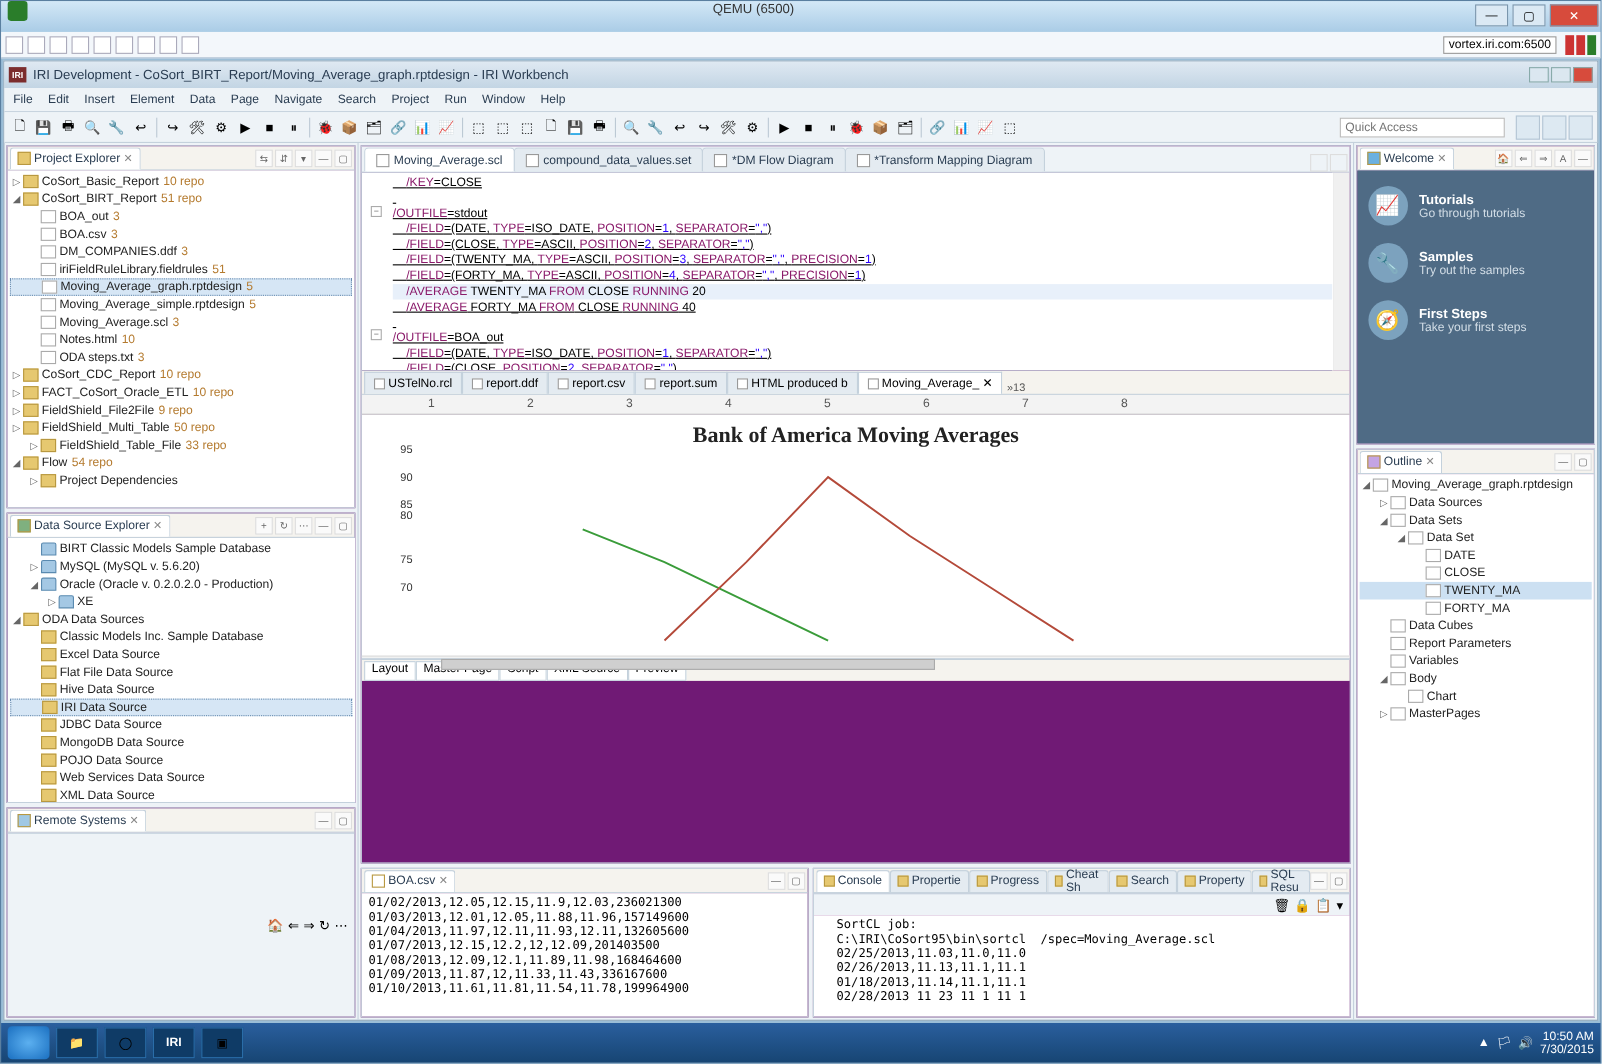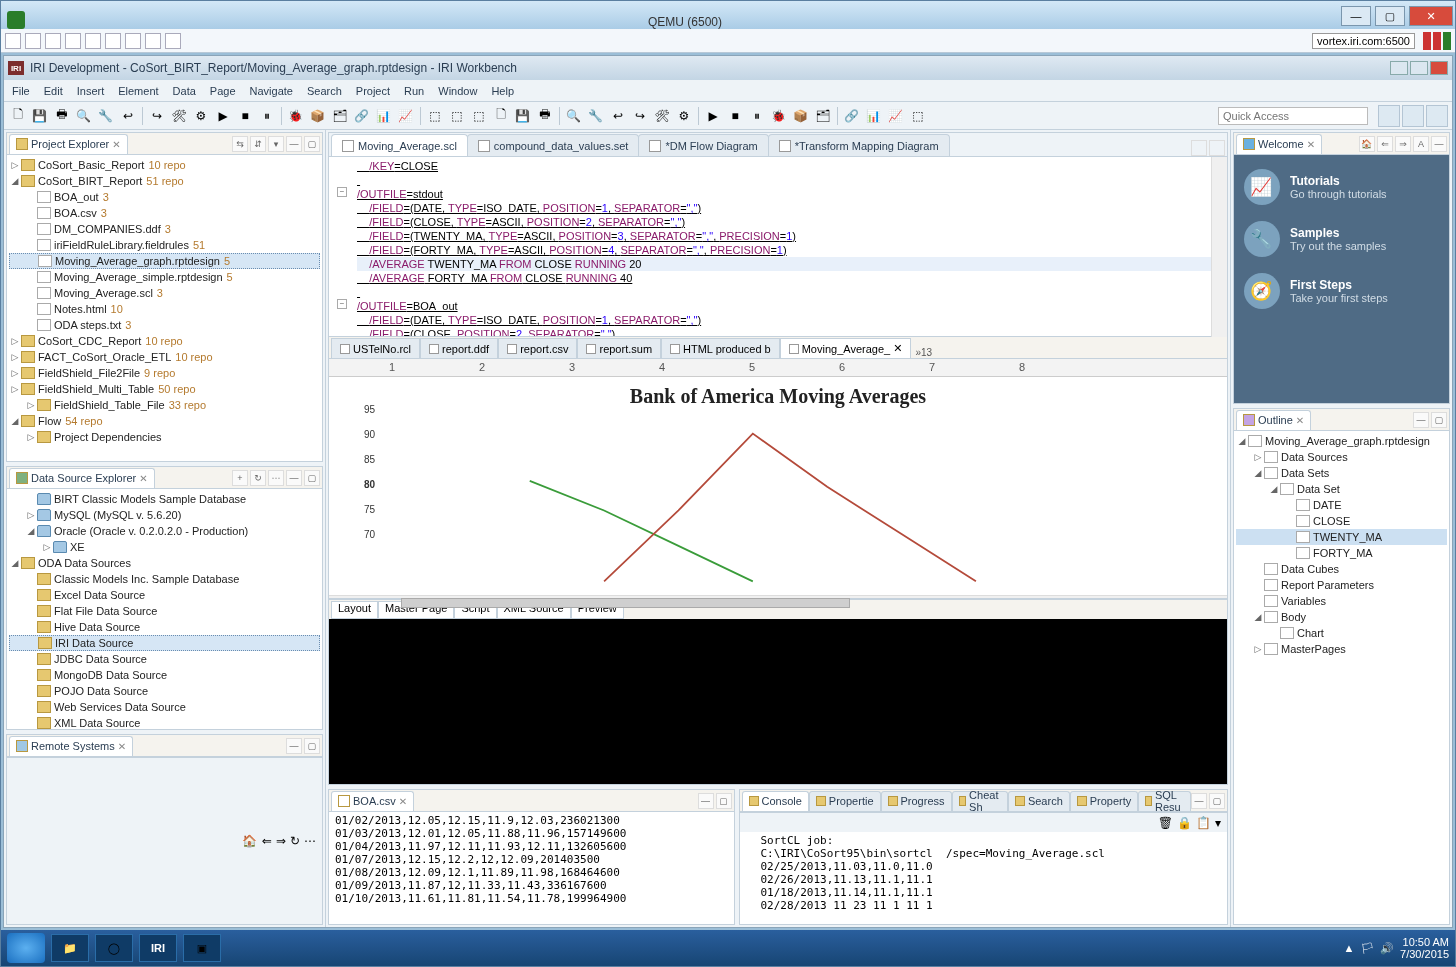--- a/index.html
+++ b/index.html
@@ -1,20 +1,20 @@
 <!DOCTYPE html>
 <html><head>
 <meta charset="utf-8">
 <style>
 * { box-sizing: border-box; margin: 0; padding: 0; font-family: "Segoe UI", Tahoma, sans-serif; font-size: 11px; }
 body { width: 1456px; height: 967px; background: #cde5f5; overflow: hidden; position: relative; }
 
 
 .qemu-frame { position: absolute; inset: 0; background: #9bbed7; border: 1px solid #5a7fa0; display: flex; flex-direction: column; }
-.qemu-title { height: 28px; background: linear-gradient(#d3e8f7,#aacce6); display: flex; align-items: flex-end; }
+.qemu-title { height: 28px; background: linear-gradient(#d3e8f7,#aacce6); display: flex; align-items: flex-start; }
 .qemu-title .q-icon { width: 18px; height: 18px; background: #2a7d2a; border-radius: 3px; margin: 0 6px; }
 .qemu-title .center { flex: 1; text-align: center; color: #333; font-size: 12px; }
 .qemu-title .winbtns { display: flex; }
 .qemu-title .wb { width: 30px; height: 20px; border: 1px solid #7a96ad; margin: 3px 2px; display: flex; align-items: center; justify-content: center; background: #dbe9f4; }
 .qemu-title .wb.close { background: #d74b3c; color: #fff; width: 44px; }
 
 .qemu-sub { height: 24px; background: #f3f7fb; border-bottom: 1px solid #b7c8d7; display: flex; align-items: center; padding: 0 4px; gap: 4px; }
 .qemu-sub .ic { width: 16px; height: 16px; border: 1px solid #aab; background: #fff; }
 .qemu-sub .url { margin-left: auto; background: #fff; border: 1px solid #999; padding: 1px 4px; font-size: 11px; }
 .qemu-sub .bars { width: 28px; height: 18px; display: flex; gap: 2px; margin-left: 4px; }
@@ -37,21 +37,21 @@
 .toolbar .sep { width: 1px; height: 18px; background: #bcc9d4; margin: 0 2px; }
 .toolbar .qa { margin-left: auto; width: 150px; height: 18px; border: 1px solid #bbb; background: #fff; padding: 0 4px; color: #888; }
 .toolbar .persp { display: flex; gap: 2px; margin-left: 8px; }
 .toolbar .persp .pb { width: 22px; height: 22px; border: 1px solid #b4c5d4; background: #dde9f2; }
 
 .main { flex: 1; display: flex; min-height: 0; }
 .col-left { width: 322px; display: flex; flex-direction: column; border-right: 1px solid #c4d1dc; }
 .col-mid { flex: 1; display: flex; flex-direction: column; min-width: 0; }
 .col-right { width: 222px; display: flex; flex-direction: column; border-left: 1px solid #c4d1dc; }
 
-.view { background: #000000; border: 1px solid #c4d1dc; margin: 2px; display: flex; flex-direction: column; min-height: 0; }
+.view { background: #701a75; border: 1px solid #c4d1dc; margin: 2px; display: flex; flex-direction: column; min-height: 0; }
 .view-tabs { height: 22px; background: #f5f3ee; border-bottom: 1px solid #c4d1dc; display: flex; align-items: center; padding: 0 2px; }
 .view-tab { height: 20px; padding: 0 6px; display: flex; align-items: center; gap: 3px; background: #fff; border: 1px solid #c4d1dc; border-bottom: none; border-radius: 3px 3px 0 0; font-size: 11px; color: #2a3d52; }
 .view-tab .vi { width: 12px; height: 12px; background: #e6c870; border: 1px solid #b89840; }
 .view-tab .x { color: #888; font-size: 10px; }
 .view-tbar { margin-left: auto; display: flex; gap: 2px; }
 .view-tbar .vb { width: 16px; height: 16px; border: 1px solid #ddd; background: #fafafa; display: flex; align-items: center; justify-content: center; font-size: 9px; color: #666; }
 .view-body { flex: 1; overflow: auto; background: #fff; min-height: 0; }
 
 
 .tree { padding: 2px; font-size: 11px; color: #222; }
@@ -668,21 +668,21 @@
             <span style="left:600px">7</span>
               <span style="left:690px">8</span>
           </div>
           <div class="chart-wrap">
             <div class="chart-title">Bank of America Moving Averages</div>
             <div class="chart">
               <svg id="chart-svg" viewBox="0 0 700 150" preserveAspectRatio="none">
                   <path d="M127.27272727272728 60 L190.9090909090909 85 L254.54545454545456 115 L318.1818181818182 145 M700 75 " stroke="#3a9c3a" fill="none" stroke-width="1.5"></path>
                   <path d="M190.9090909090909 145 L254.54545454545456 85 L318.1818181818182 20 L381.8181818181818 65 L445.45454545454544 105 L509.0909090909091 145 " stroke="#b44a3a" fill="none" stroke-width="1.5"></path>
                 </svg>
-            <div class="yax" style="top: 119px;">70</div><div class="yax" style="top: 94px;">75</div><div class="yax" style="top: 69px; font-weight: bold;">80</div><div class="yax" style="top: 44px;">85</div><div class="yax" style="top: 19px;">90</div><div class="yax" style="top: -6px;">95</div></div>
+            <div class="yax" style="top: 119px;">70</div><div class="yax" style="top: 94px;">75</div><div class="yax" style="top: 54px;">80</div><div class="yax" style="top: 44px;">85</div><div class="yax" style="top: 19px;">90</div><div class="yax" style="top: -6px;">95</div></div>
             <div class="sb-h">
                 <div class="thumb"></div>
               </div>
           </div>
           <div class="page-tabs" id="page-tabs">
               <div class="page-tab">Layout</div>
               <div class="page-tab">Master Page</div>
               <div class="page-tab">Script</div>
               <div class="page-tab">XML Source</div>
               <div class="page-tab">Preview</div>

